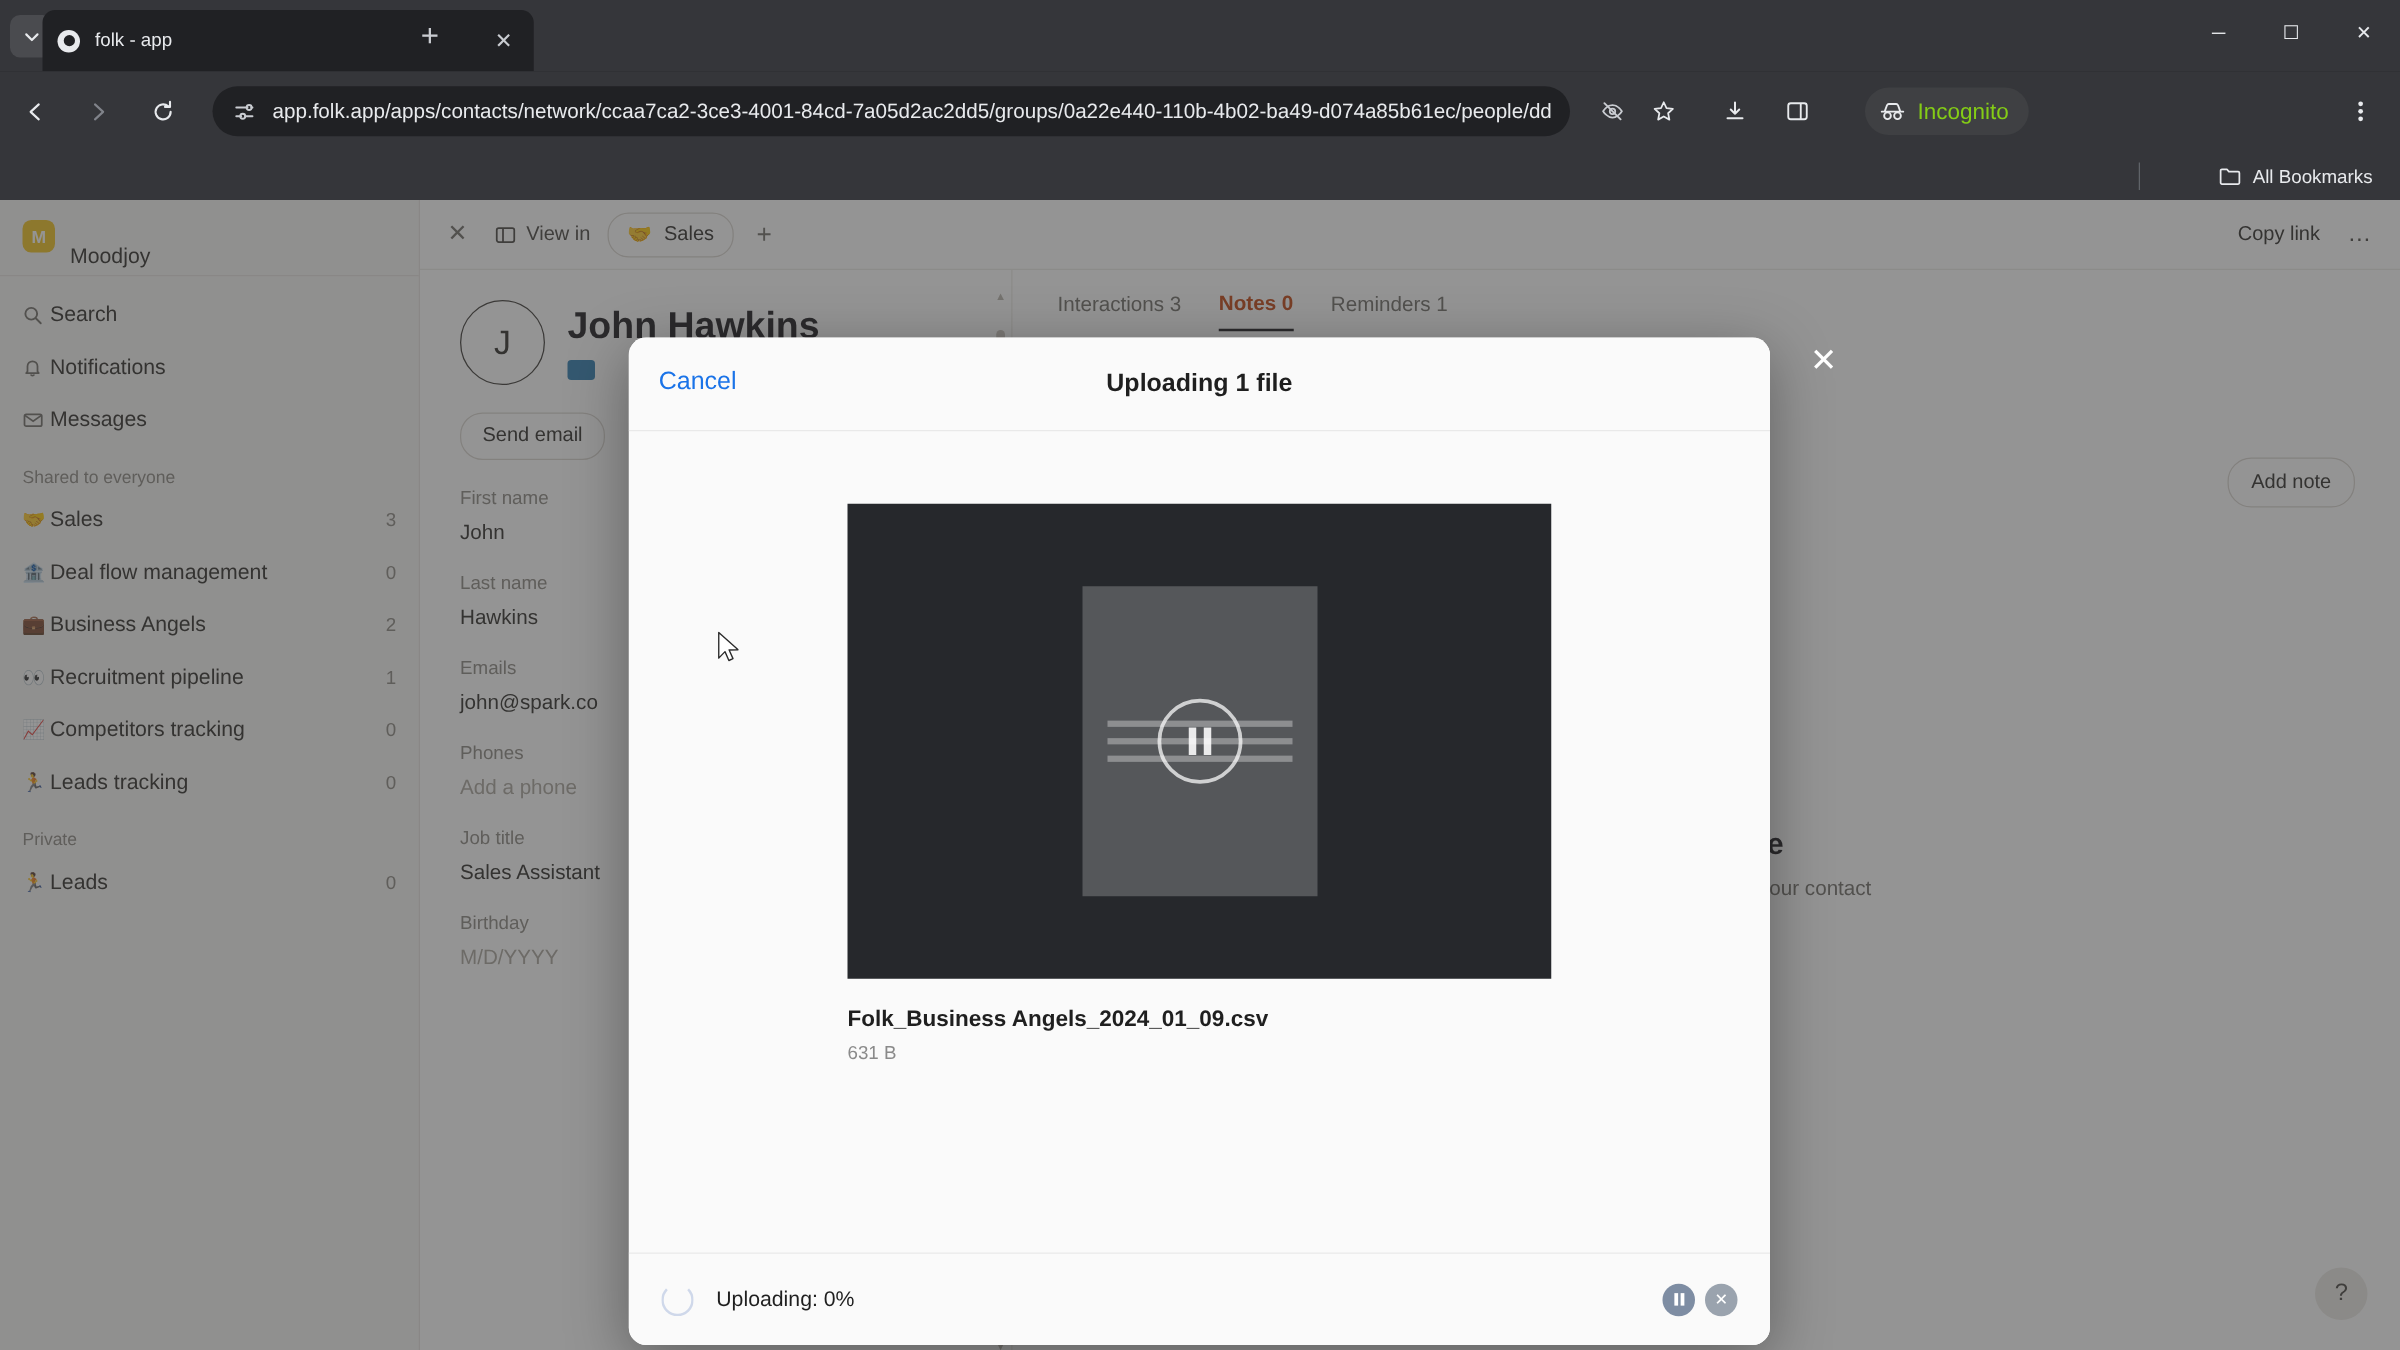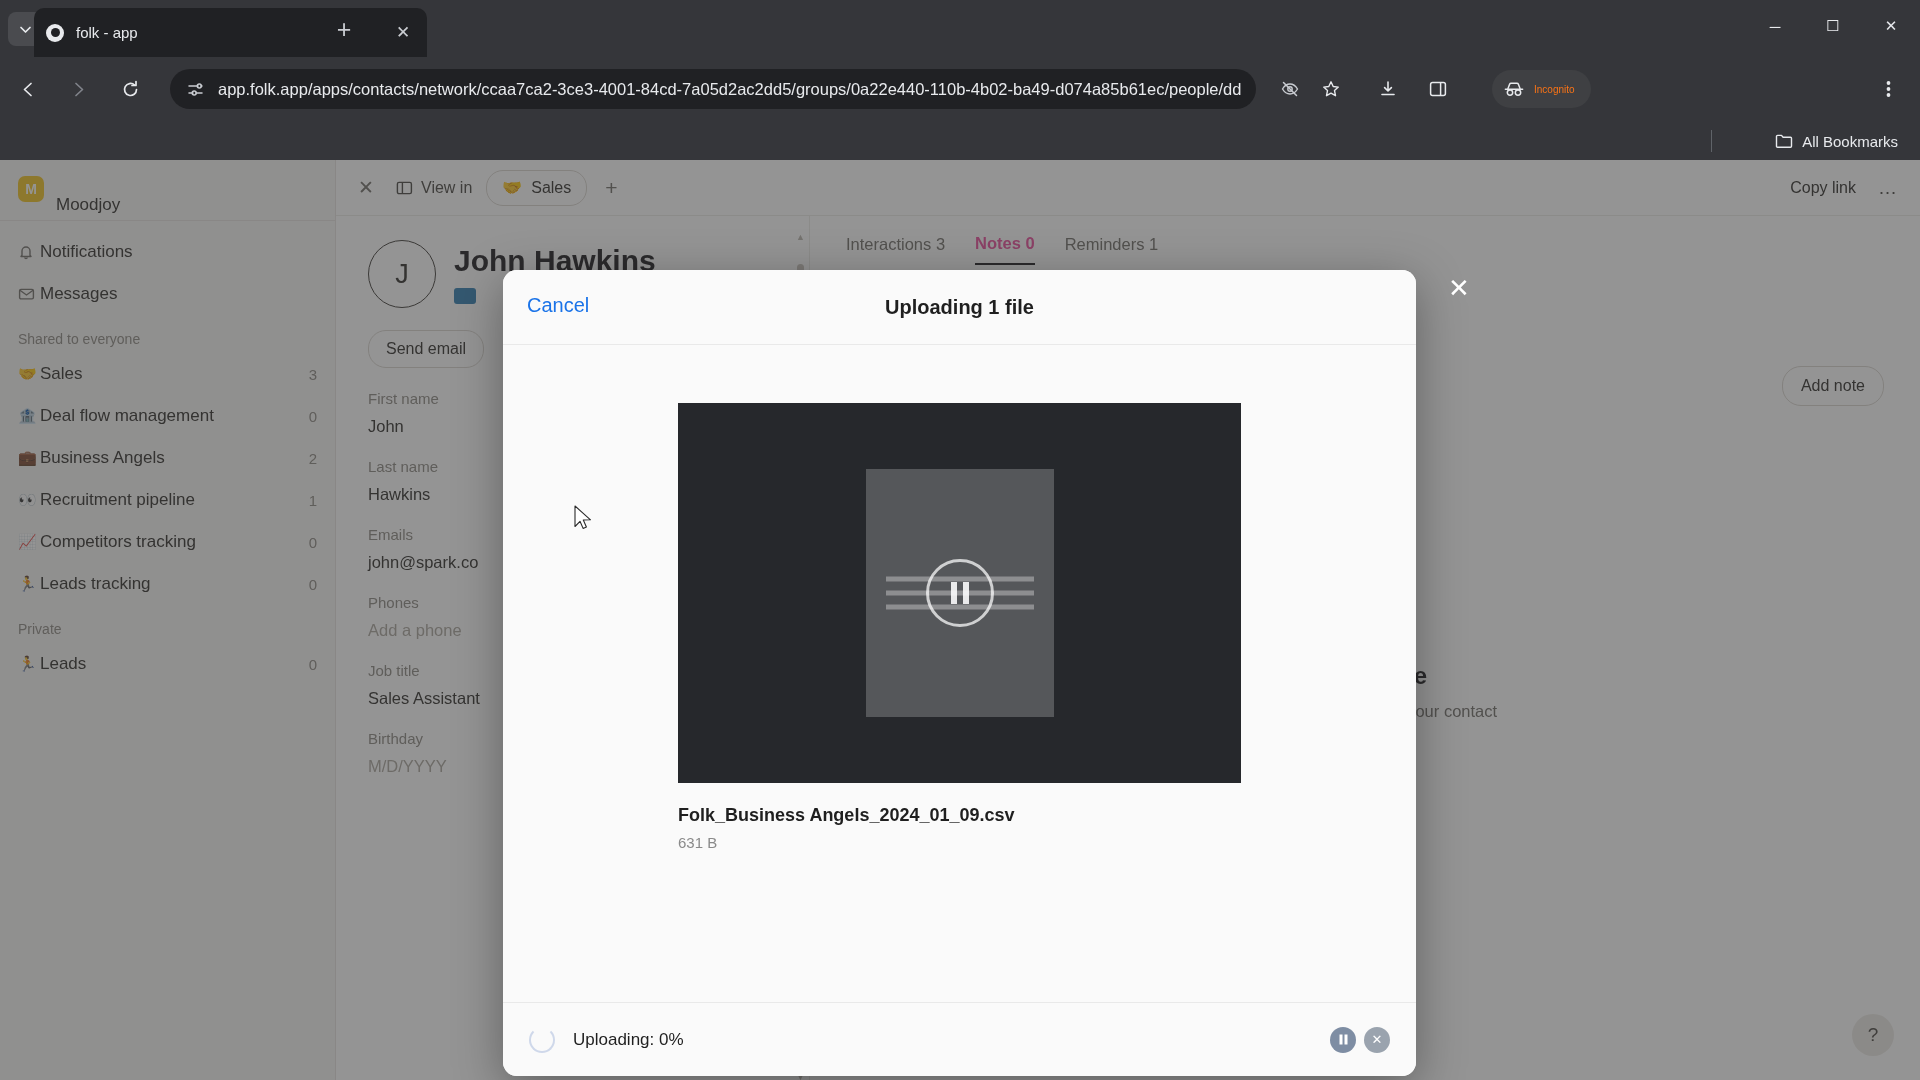--- a/index.html
+++ b/index.html
@@ -70,21 +70,21 @@
     color:#e8eaed;font-size:16.5px;white-space:nowrap;overflow:hidden;flex:1 1 auto;
   }
   .tb-icon{
     position:absolute;top:14px;width:36px;height:36px;border-radius:50%;
     display:flex;align-items:center;justify-content:center;color:#e8eaed;
   }
   .incognito-pill{
     position:absolute;left:1492px;top:13px;height:38px;border-radius:19px;background:#3f4043;
     display:flex;align-items:center;padding:0 16px 0 10px;box-sizing:border-box;
   }
-  .incognito-pill .ilabel{color:#f97316;font-size:10px;margin-left:8px;}
+  .incognito-pill .ilabel{color:#84cc16;font-size:18px;margin-left:8px;}
 
   .bookmarkbar{
     position:absolute;left:0;top:120px;width:1920px;height:40px;background:#35363a;
   }
   .allbm{
     position:absolute;right:22px;top:8px;height:26px;display:flex;align-items:center;color:#e8eaed;font-size:15px;
   }
   .allbm .folder{margin-right:9px;display:flex;}
   .bm-sep{position:absolute;right:208px;top:10px;width:1px;height:22px;background:#5f6368;}
 
@@ -154,21 +154,21 @@
   .field-value{font-size:16.5px;color:#2a2825;}
   .field-value.ph{color:#a9a49c;}
 
   .scroll-track{position:absolute;right:4px;top:34px;bottom:14px;width:9px;}
   .scroll-arrow{position:absolute;left:0;width:9px;text-align:center;color:#b9b4ac;font-size:9px;}
   .scroll-thumb{position:absolute;left:1px;top:14px;width:7px;height:46px;border-radius:4px;background:#c9c4bc;}
 
   .col-right{flex:1 1 auto;position:relative;}
   .tabs{display:flex;align-items:center;gap:30px;padding:18px 36px 0;}
   .tab-it{font-size:16.5px;color:#6d6a65;padding-bottom:10px;}
-  .tab-it.active{color:#ec4899;font-weight:600;border-bottom:2px solid #17161a;}
+  .tab-it.active{color:#c2410c;font-weight:600;border-bottom:2px solid #17161a;}
   .addnote-btn{
     position:absolute;right:36px;top:150px;display:inline-flex;align-items:center;height:38px;
     border:1px solid #d9d5cf;border-radius:19px;padding:0 18px;font-size:16px;color:#2a2825;background:#fff;
   }
   .empty{
     position:absolute;left:0;right:0;top:300px;text-align:center;
   }
   .empty-art{width:130px;height:120px;margin:0 auto 26px;position:relative;}
   .empty-title{font-size:24px;color:#17161a;font-weight:600;}
   .empty-sub{font-size:16.5px;color:#6d6a65;margin-top:12px;}
@@ -341,20 +341,29 @@
 
   <div class="page">
 
     <div class="sidebar">
       <div class="ws">
         <span class="ws-logo">M</span>
         <span class="ws-name">Moodjoy</span>
       </div>
       <div class="side-sep"></div>
 
+      <div class="nav-item">
+        <span class="ni-icon">
+          <svg width="16" height="16" viewBox="0 0 16 16">
+              <circle cx="7" cy="7" r="4.7" fill="none" stroke="#6d6a65" stroke-width="1.5"></circle>
+              <path d="M10.6 10.6l4 4" stroke="#6d6a65" stroke-width="1.5" stroke-linecap="round"></path>
+            </svg>
+        </span>
+        <span class="ni-label">Search</span>
+      </div>
       <div class="nav-item">
         <span class="ni-icon">
           <svg width="16" height="16" viewBox="0 0 16 16">
               <path d="M4 11.2V7a4 4 0 1 1 8 0v4.2l1 1.3H3z" fill="none" stroke="#6d6a65" stroke-width="1.4" stroke-linejoin="round"></path>
               <path d="M6.6 13.6a1.5 1.5 0 0 0 2.8 0" fill="none" stroke="#6d6a65" stroke-width="1.4"></path>
             </svg>
         </span>
         <span class="ni-label">Notifications</span>
       </div>
       <div class="nav-item">

